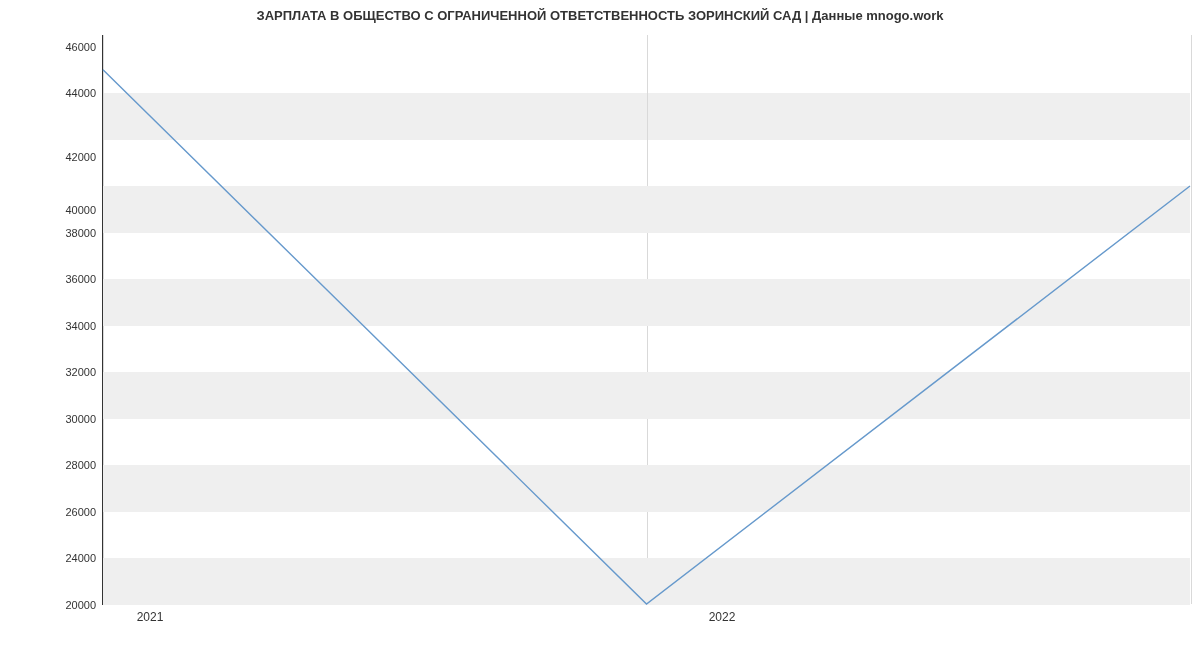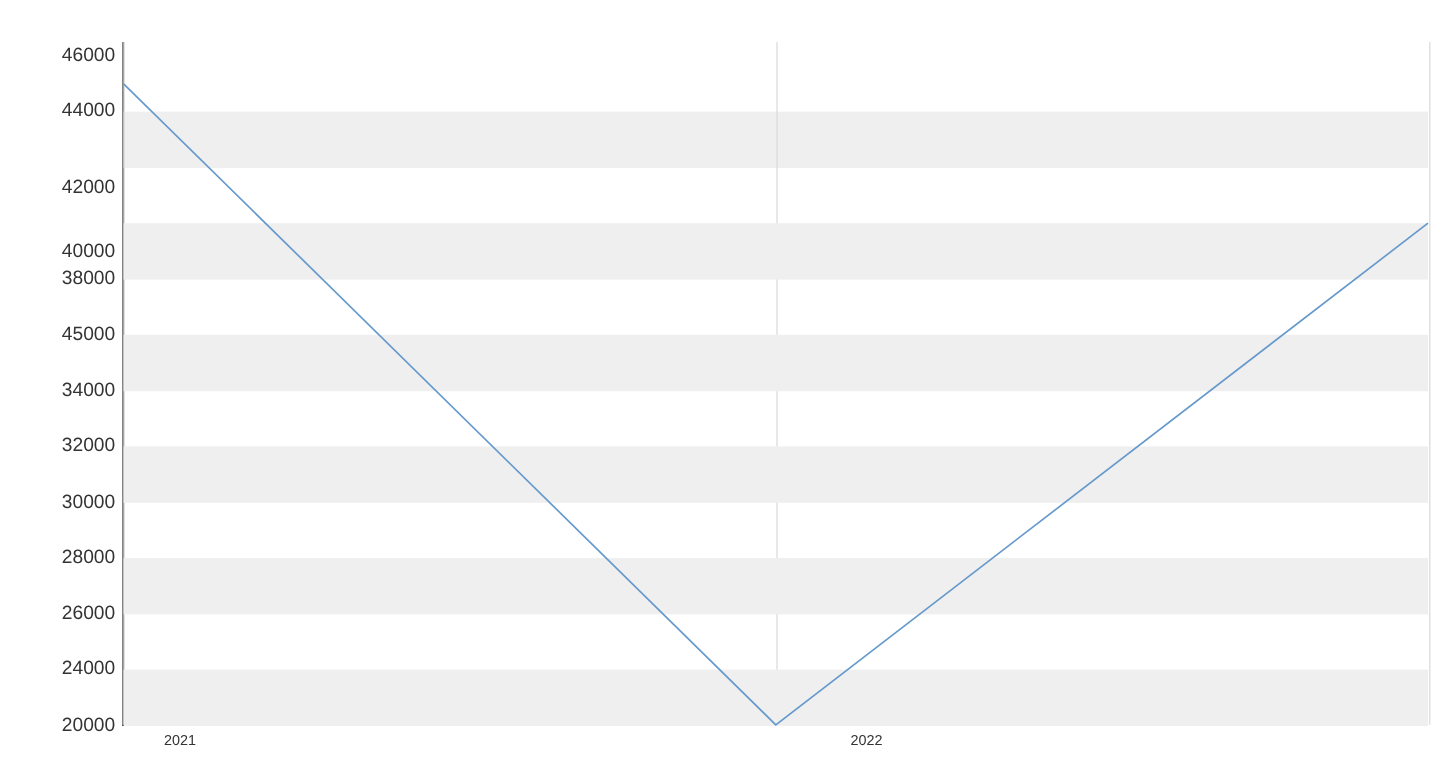--- a/index.html
+++ b/index.html
@@ -46,21 +46,21 @@
     top: 0;
     bottom: 0;
     width: 0;
     border-left: 1px solid #d9d9d9;
   }
   .y-tick {
     position: absolute;
     right: 1104px;
     width: 60px;
     text-align: right;
-    font-size: 16px;
+    font-size: 11px;
     color: #333333;
     transform: translateY(-50%);
   }
   .x-tick {
     position: absolute;
     top: 610px;
     font-size: 12px;
     color: #333333;
     transform: translateX(-50%);
     margin-left: 48px;
@@ -71,20 +71,21 @@
     top: 0;
     width: 100%;
     height: 100%;
     overflow: visible;
   }
 </style>
 </head>
 <body>
 
 <div class="chart-container">
+  <div class="chart-title">ЗАРПЛАТА В ОБЩЕСТВО С ОГРАНИЧЕННОЙ ОТВЕТСТВЕННОСТЬ ЗОРИНСКИЙ САД | Данные mnogo.work</div>
   <div class="plot-area" id="plot">
       <div class="h-band" style="top: 58.1633px; height: 46.5306px;"></div>
       <div class="v-grid" style="left: 1088px;"></div>
       <div class="v-grid" style="left: 544px;"></div>
       <div class="v-grid" style="left: 0px;"></div>
       <div class="h-band" style="top: 151.224px; height: 46.5306px;"></div>
       <div class="h-band" style="top: 244.286px; height: 46.5306px;"></div>
       <div class="h-band" style="top: 337.347px; height: 46.5306px;"></div>
       <div class="h-band" style="top: 430.408px; height: 46.5306px;"></div>
       <div class="h-band" style="top: 523.469px; height: 46.5306px;"></div>
@@ -92,21 +93,21 @@
         <path d="M0,34.89795918367349 L544,570 L1088,151.22448979591837" fill="none" stroke="#6699cc" stroke-width="1.4"></path>
       </svg>
   </div>
 <div class="y-tick" style="top: 605px;">20000</div>
     <div class="y-tick" style="top: 558.469px;">24000</div>
     <div class="y-tick" style="top: 511.939px;">26000</div>
     <div class="y-tick" style="top: 465.408px;">28000</div>
     <div class="y-tick" style="top: 418.878px;">30000</div>
     <div class="y-tick" style="top: 372.347px;">32000</div>
     <div class="y-tick" style="top: 325.816px;">34000</div>
-    <div class="y-tick" style="top: 279.286px;">45000</div>
+    <div class="y-tick" style="top: 279.286px;">36000</div>
     <div class="y-tick" style="top: 232.755px;">38000</div>
     <div class="y-tick" style="top: 186.224px; margin-top: 24px;">40000</div>
     <div class="y-tick" style="top: 157px;">42000</div>
     <div class="y-tick" style="top: 93.1633px;">44000</div>
     <div class="y-tick" style="top: 46.6327px;">46000</div>
     <div class="x-tick" style="left: 102px;">2021</div>
     <div class="x-tick" style="left: 674px;">2022</div>
     <div class="x-tick" style="left: 1190px;">2023</div>
   </div>
 

